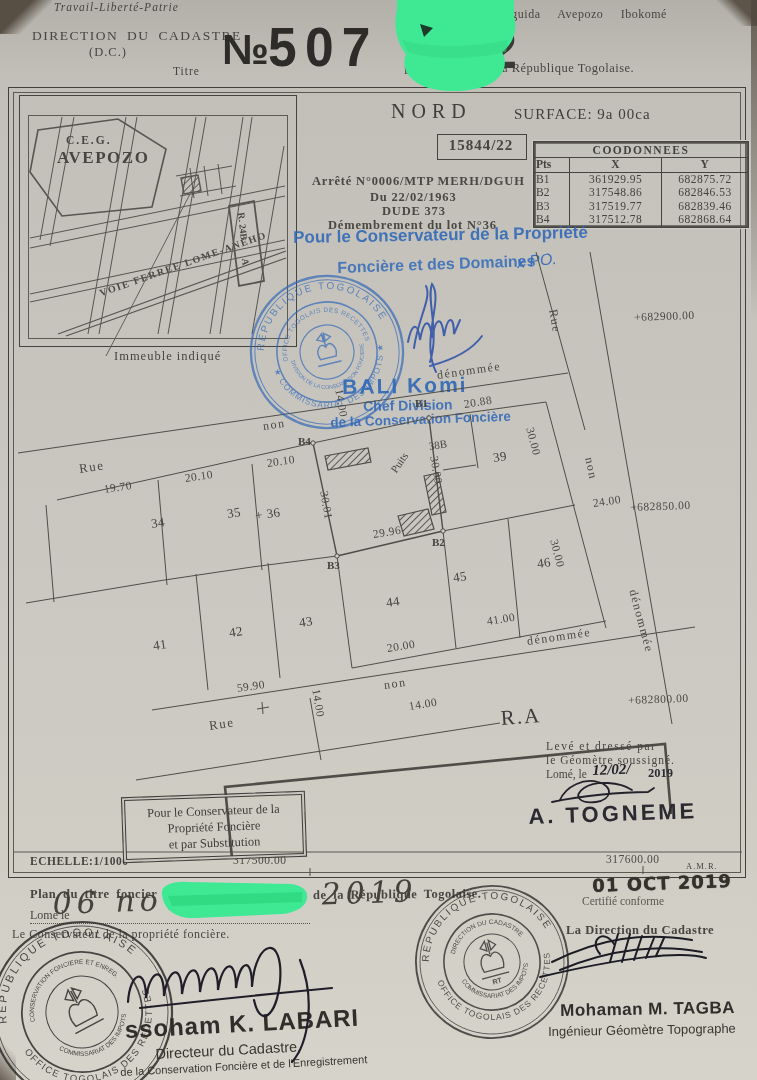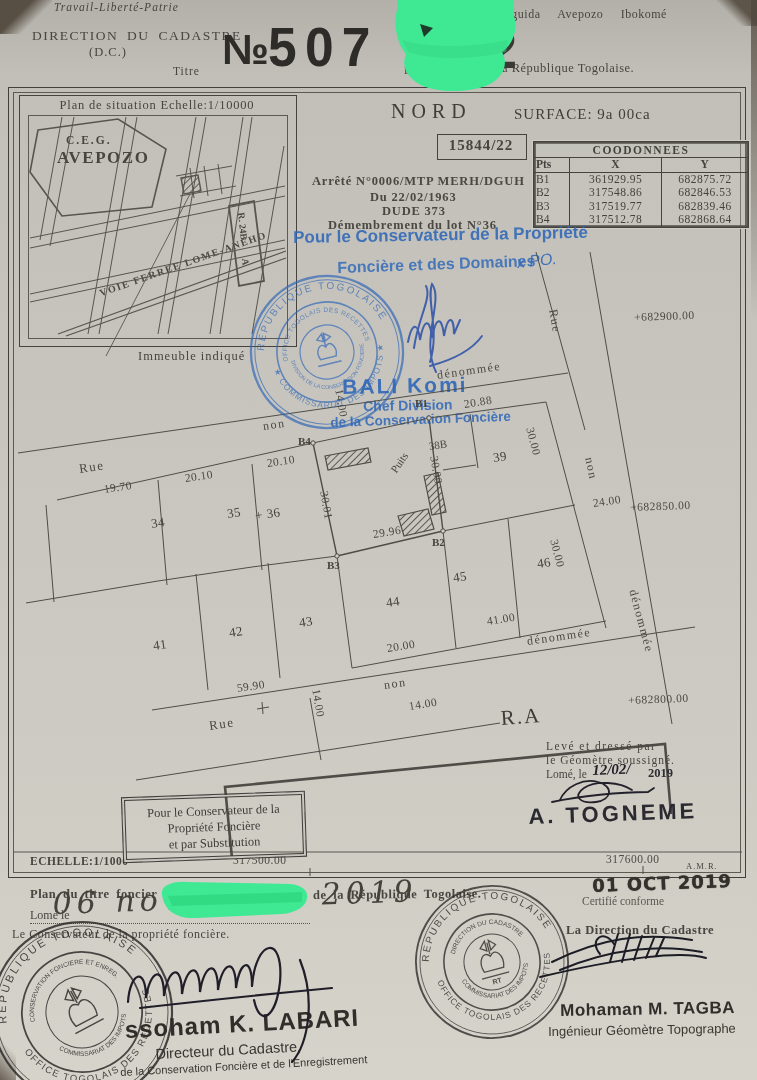--- a/index.html
+++ b/index.html
@@ -54,27 +54,26 @@
   <div class="abs t" style="left:498px;top:61px;font-size:12.5px;letter-spacing:.5px;">la République Togolaise.</div>
   <div class="abs sans" style="left:222px;top:26px;font-size:42px;font-weight:700;color:#2d2c29;">№</div>
   <div class="abs sans" style="left:268px;top:14px;font-size:56px;font-weight:600;letter-spacing:9px;color:#2d2c29;transform:scaleX(.92);transform-origin:left top;">507</div>
   <div class="abs sans" style="left:486px;top:16px;font-size:56px;font-weight:600;color:#3a3935;">2</div>
 
   <div class="frame" style="left:8px;top:87px;width:736px;height:789px;"></div>
   <div class="frame-inner" style="left:13px;top:92px;width:726px;height:779px;"></div>
 
   <div class="box1" style="left:19px;top:95px;width:276px;height:250px;border-width:1.3px;"></div>
   <div class="frame-inner" style="left:28px;top:115px;width:258px;height:222px;border-width:.8px;"></div>
-  <div class="abs t" style="left:24px;top:98px;width:266px;text-align:center;font-size:12.5px;letter-spacing:.8px;">Plan de situation Echelle:1/10000</div>
   <div class="abs t" style="left:66px;top:134px;font-size:11.5px;font-weight:bold;letter-spacing:2px;">C.E.G.</div>
   <div class="abs t" style="left:57px;top:148px;font-size:17px;font-weight:bold;letter-spacing:1.5px;">AVEPOZO</div>
   <div class="abs t rot" style="left:98px;top:288px;font-size:10px;letter-spacing:1.6px;font-weight:bold;transform:rotate(-19.5deg);color:#4b4843;">VOIE FERREE LOME-ANEHO</div>
   <div class="abs t rot" style="left:246px;top:212px;font-size:9.5px;font-weight:bold;transform:rotate(84deg);">R. 24B</div>
   <div class="abs t rot" style="left:250px;top:258px;font-size:9.5px;font-weight:bold;transform:rotate(84deg);">A</div>
-  <div class="abs t" style="left:114px;top:349px;font-size:12.5px;letter-spacing:1px;margin-left:24px;">Immeuble indiqué</div>
+  <div class="abs t" style="left:114px;top:349px;font-size:12.5px;letter-spacing:1px;">Immeuble indiqué</div>
 
   <div class="abs t" style="left:343px;top:100px;font-size:20px;letter-spacing:6px;color:#3f3e3a;margin-left:48px;">NORD</div>
   <div class="abs t" style="left:514px;top:106px;font-size:15px;letter-spacing:1px;color:#3f3e3a;">SURFACE: 9a 00ca</div>
   <div class="box1" style="left:437px;top:134px;width:88px;height:24px;"></div>
   <div class="abs t" style="left:437px;top:137px;width:88px;text-align:center;font-size:15px;font-weight:bold;letter-spacing:1px;">15844/22</div>
 
   <div class="coord-table">
     <div class="ct-title">COODONNEES</div>
     <div class="ct-head">
       <span class="c1">Pts</span>

